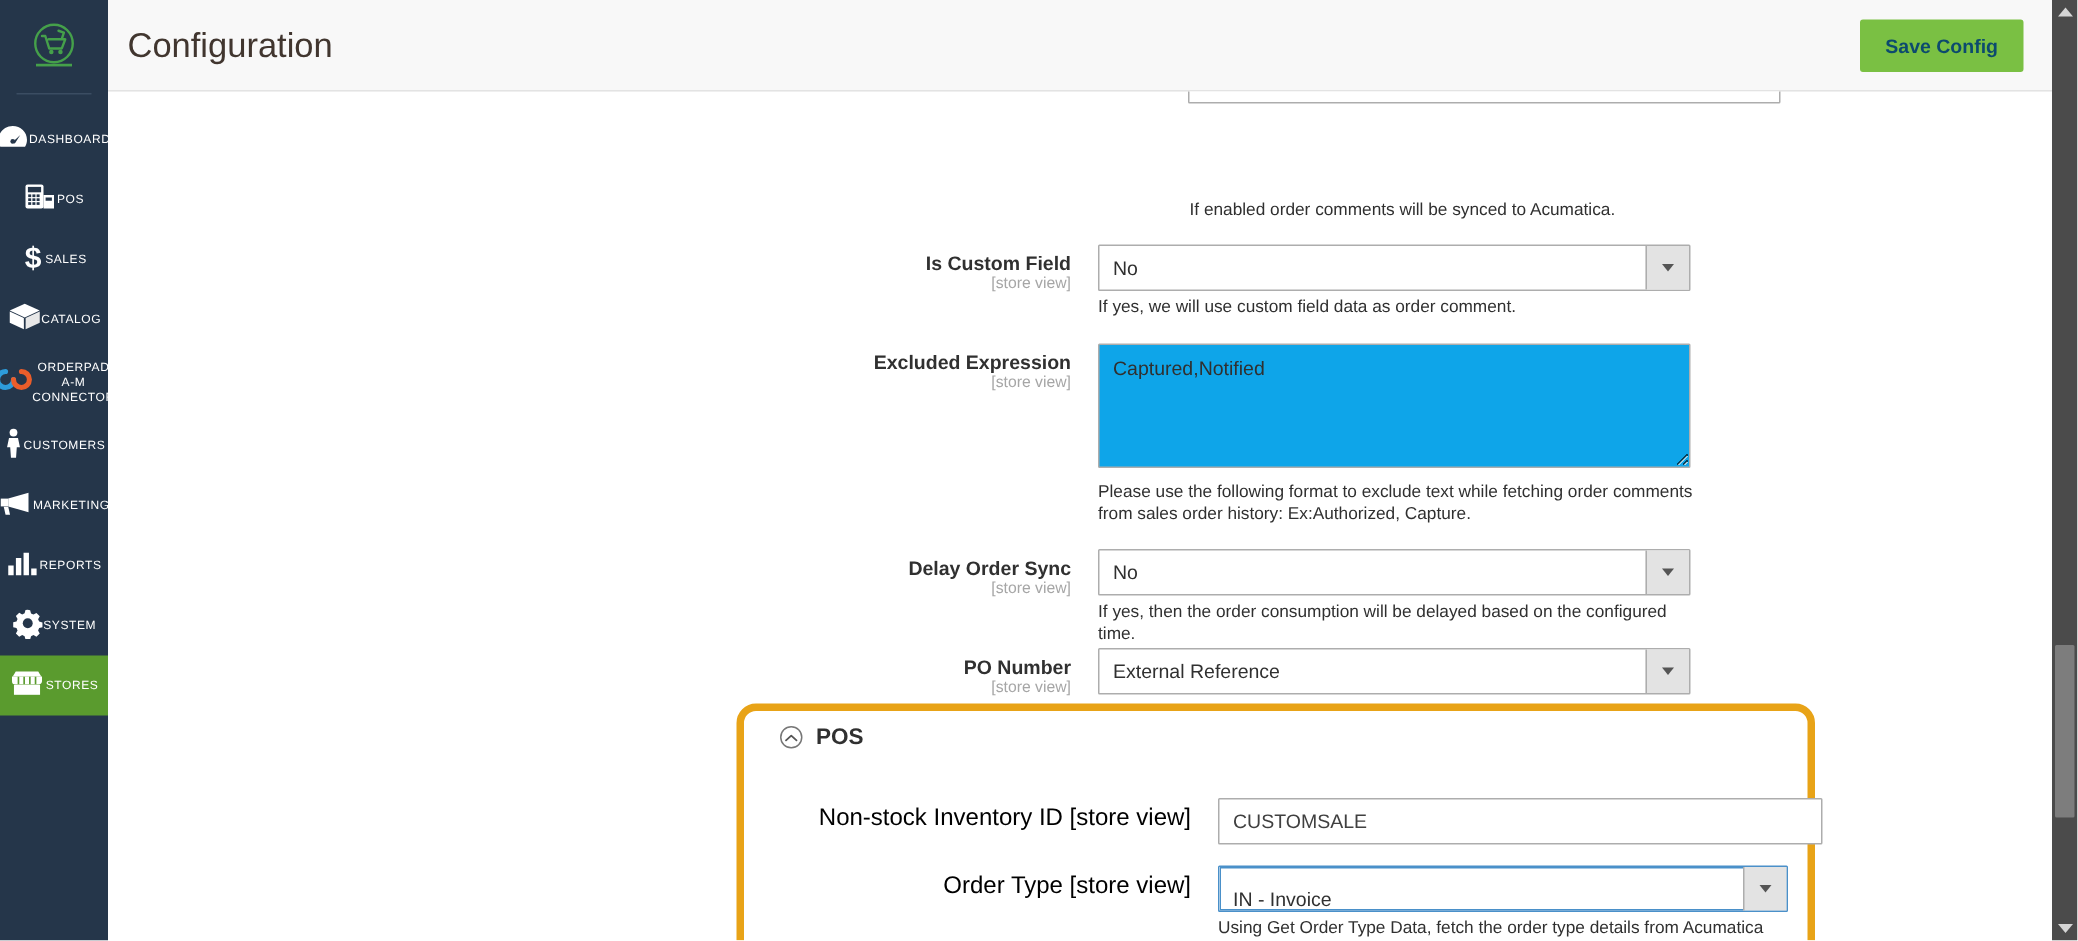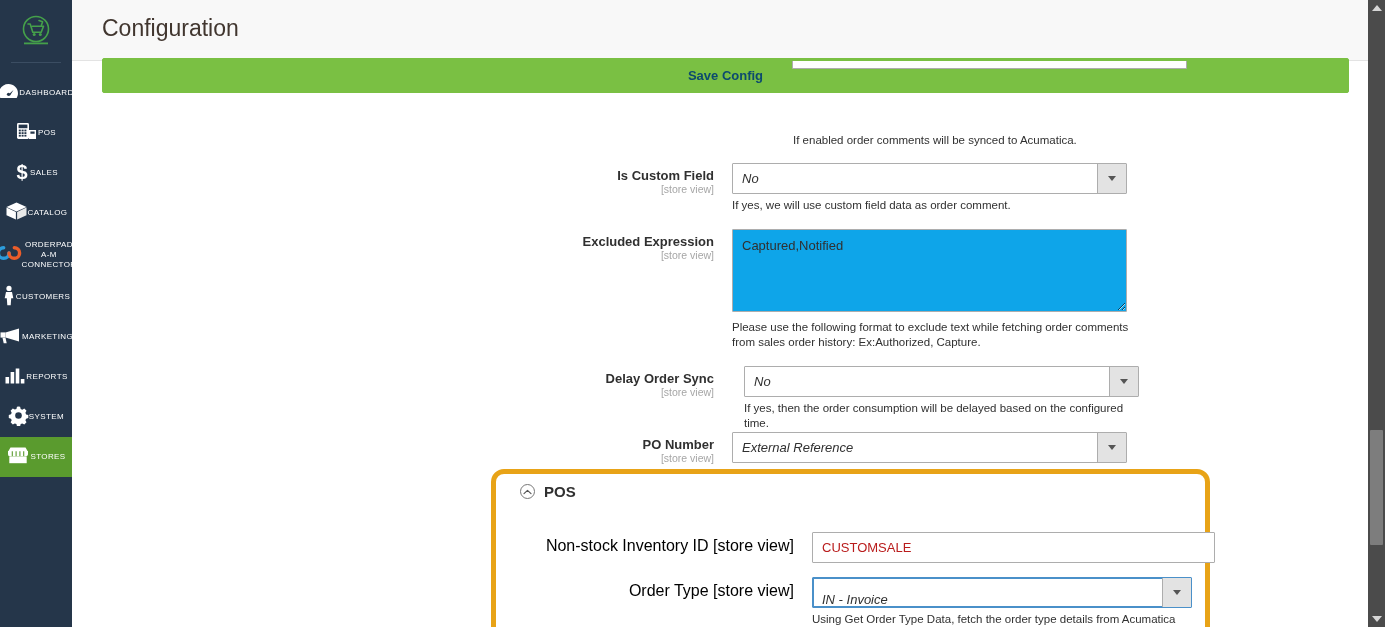--- a/index.html
+++ b/index.html
@@ -76,23 +76,23 @@
     height: 627px;
     position: relative;
     background: #ffffff;
     overflow: hidden;
   }
   .page-header {
     height: 61px;
     background: #f8f8f8;
     border-bottom: 1px solid #e3e3e3;
     display: flex;
+    align-items: center;
     justify-content: space-between;
-    padding: 0 36px 0 30px;
-    flex-direction: column;
+    padding: 0 36px 0 13px;
   }
   .page-title {
     font-size: 23px;
     color: #41362f;
     font-weight: normal;
     font-family: "Liberation Sans", sans-serif;
   }
   .btn-save {
     background: #7ac043;
     border: 1px solid #7ac043;
@@ -151,21 +151,20 @@
     align-items: center;
   }
   .sel.focused { border-color: #4a90c9; box-shadow: 0 0 0 1px #4a90c9 inset; }
   .sel .val {
     padding-left: 9px;
     font-size: 13px;
     color: #303030;
     flex: 1;
     white-space: nowrap;
     overflow: hidden;
-    font-style: italic;
   }
   .sel .arrowbox {
     width: 29px;
     height: 29px;
     background: #e3e3e3;
     border-left: 1px solid #adadad;
     display: flex;
     align-items: center;
     justify-content: center;
   }
@@ -175,21 +174,21 @@
     border-right: 4px solid transparent;
     border-top: 5px solid #555;
   }
   .txtinput {
     width: 403px;
     height: 31px;
     border: 1px solid #adadad;
     background: #ffffff;
     border-radius: 1px;
     font-size: 13px;
-    color: #b91c1c;
+    color: #404040;
     padding: 0 9px;
     font-family: "Liberation Sans", sans-serif;
     outline: none;
   }
   .tarea {
     width: 395px;
     height: 83px;
     border: 1px solid #adadad;
     background: #0ea5e9;
     border-radius: 1px;
@@ -471,21 +470,21 @@
         <div class="flabel">
           <span class="lbl">Excluded Expression</span>
           <span class="scope">[store view]</span>
         </div>
         <div class="fctl">
           <textarea class="tarea" style="">Captured,Notified</textarea>
           <div class="hint">Please use the following format to exclude text while fetching order comments from sales order history: Ex:Authorized, Capture.</div>
         </div>
       </div>
 
-      <div class="frow" style="position:absolute; left:0; top:305px; width:100%;gap:12px;">
+      <div class="frow" style="position:absolute; left:0; top:305px; width:100%;">
         <div class="flabel">
           <span class="lbl">Delay Order Sync</span>
           <span class="scope">[store view]</span>
         </div>
         <div class="fctl">
           <div class="sel">
             <span class="val">No</span>
             <span class="arrowbox">
                 <i class="caret"></i>
               </span>

